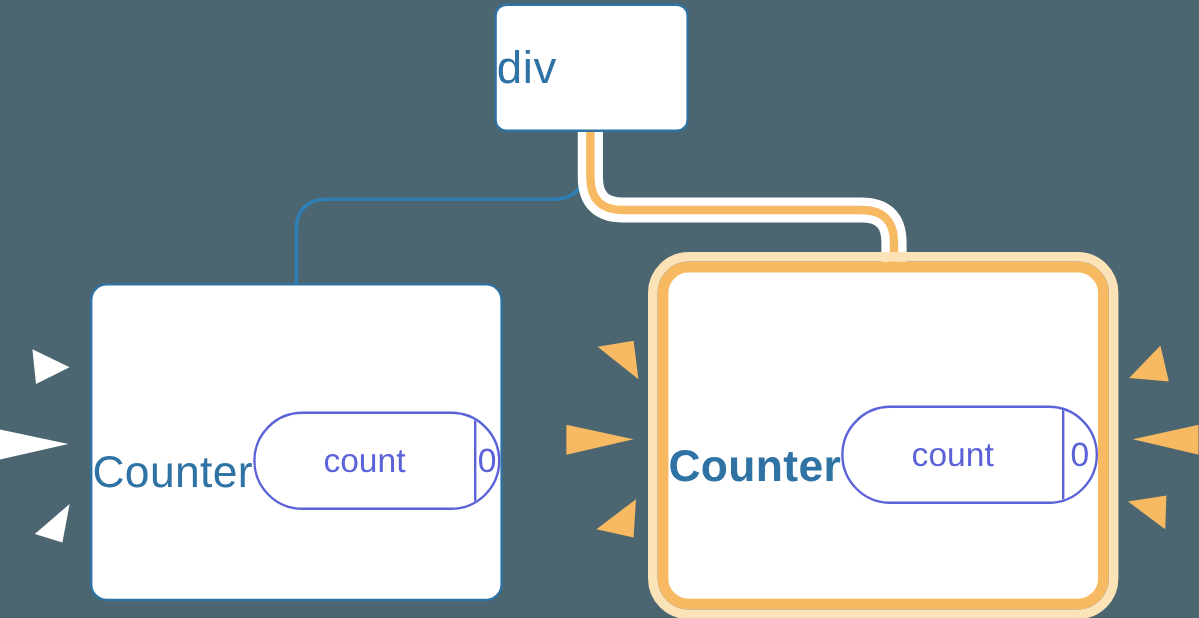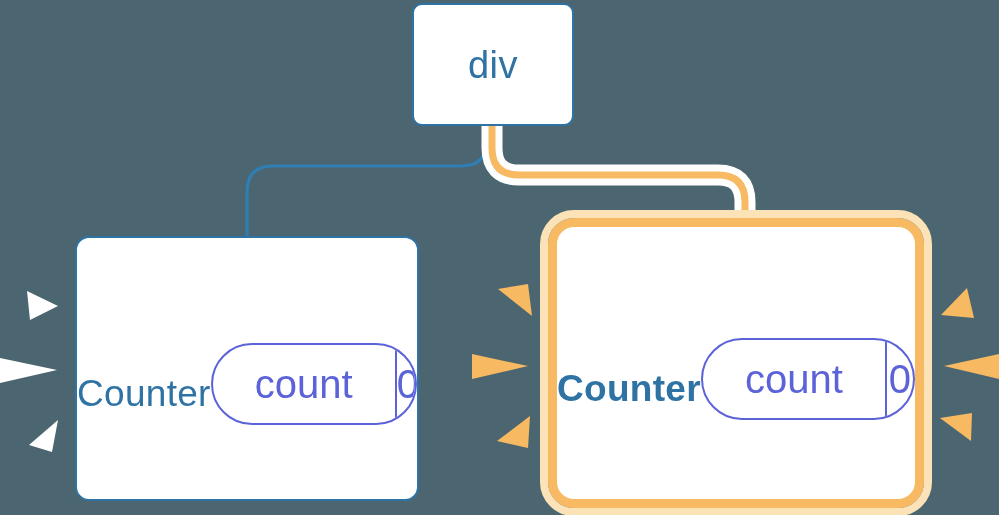--- a/index.html
+++ b/index.html
@@ -23,28 +23,27 @@
   #rays {
     position: absolute;
     left: 0; top: 0;
     width: 999px; height: 515px;
   }
 
   
   .div-node {
     position: absolute;
     left: 412px; top: 3px;
-    width: 162px; height: 123px;
+    width: 162px; height: 107px;
     background: #ffffff;
     border: 2px solid #2f72a4;
     border-radius: 10px;
     box-sizing: border-box;
     display: flex;
     align-items: center;
-    justify-content: center;
     z-index: 6;
   }
   .div-label {
     color: #2f72a4;
     font-size: 38px;
     font-weight: 400;
     letter-spacing: 0.5px;
     line-height: 1;
   }
 
@@ -106,21 +105,21 @@
   }
   .counter-right .pill {
     width: 268px; height: 82px;
     margin-top: 31px;
   }
   .pill-key, .pill-val {
     display: flex;
     align-items: center;
     justify-content: center;
     color: #5c63d8;
-    font-size: 40px;
+    font-size: 28px;
     font-weight: 400;
     line-height: 1;
   }
   .pill-key {
     flex: 0 0 182px;
   }
   .pill-val {
     flex: 1 1 auto;
     border-left: 2px solid #5c63d8;
   }

